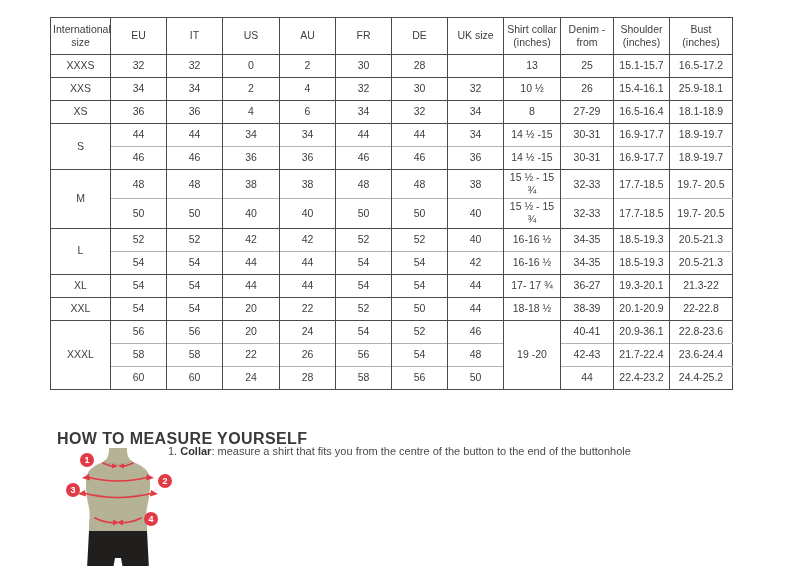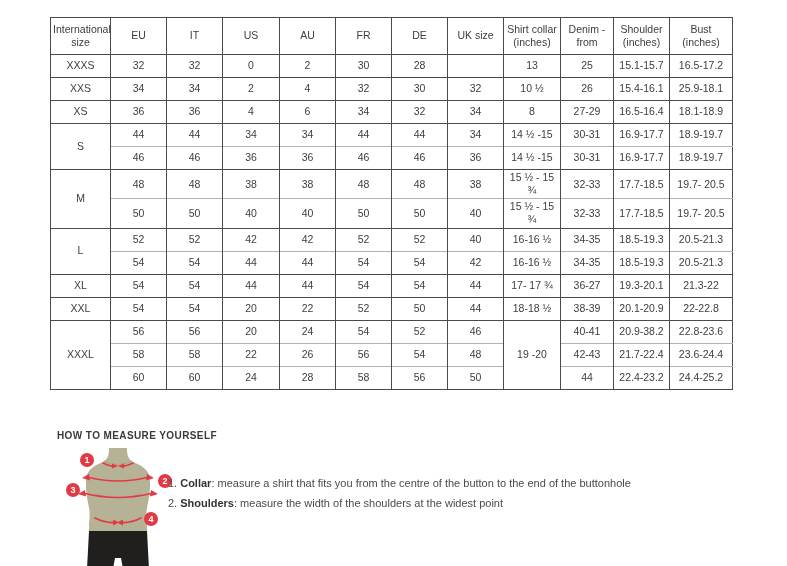--- a/index.html
+++ b/index.html
@@ -24,24 +24,24 @@
     text-align:center;vertical-align:middle;
     font-size:10.5px;font-weight:400;color:var(--text);
     padding:1px 2px;line-height:1.25;
   }
   table.size-chart th{height:37px;}
   table.size-chart td{height:23px;}
   table.size-chart tr.inner td{border-top:1px solid var(--border_light);}
   
   .measure-heading{
     position:absolute;left:57px;top:430px;
-    font-size:10px;font-weight:700;letter-spacing:.4px;color:#3a3a3a;
+    font-size:16px;font-weight:700;letter-spacing:.4px;color:#3a3a3a;
   }
   .measure-list{
-    position:absolute;left:168px;top:445px;width:575px;list-style:none;margin-top:32px;
+    position:absolute;left:168px;top:445px;width:575px;list-style:none;
   }
   .measure-list li{
     font-size:11px;line-height:13px;margin-bottom:7px;color:#4a4a4a;
     white-space:nowrap;
   }
   .measure-list .num{margin-right:3px;}
   .measure-list .term{font-weight:700;color:#333333;}
   
   .diagram{position:absolute;left:57px;top:444px;width:122px;height:125px;}
   .diagram .body-fill{fill:var(--mannequin);}
@@ -244,21 +244,21 @@
         <td rowspan="3">XXXL</td>
         <td>56</td>
         <td>56</td>
         <td>20</td>
         <td>24</td>
         <td>54</td>
         <td>52</td>
         <td>46</td>
         <td rowspan="3">19 -20</td>
         <td>40-41</td>
-        <td>20.9-38.2</td>
+        <td>20.9-36.1</td>
         <td>22.8-23.6</td>
       </tr>
       <tr class="inner">
         <td>58</td>
         <td>58</td>
         <td>22</td>
         <td>26</td>
         <td>56</td>
         <td>54</td>
         <td>48</td>
@@ -319,16 +319,13 @@
   <circle class="red-fill" cx="16" cy="46" r="7"></circle>
   <text class="badge-num" x="16" y="49.2">3</text>
   <circle class="red-fill" cx="94" cy="75" r="7"></circle>
   <text class="badge-num" x="94" y="78.2">4</text>
 </svg>
 
 <ul class="measure-list">
   <li>
     <span class="num">1.</span><span class="term">Collar</span><span>: measure a shirt that fits you from the centre of the button to the end of the buttonhole</span>
   </li>
-  <li>
-    <span class="num">2.</span><span class="term">Shoulders</span><span>: measure the width of the shoulders at the widest point</span>
-  </li>
 </ul>
 
 </body></html>

